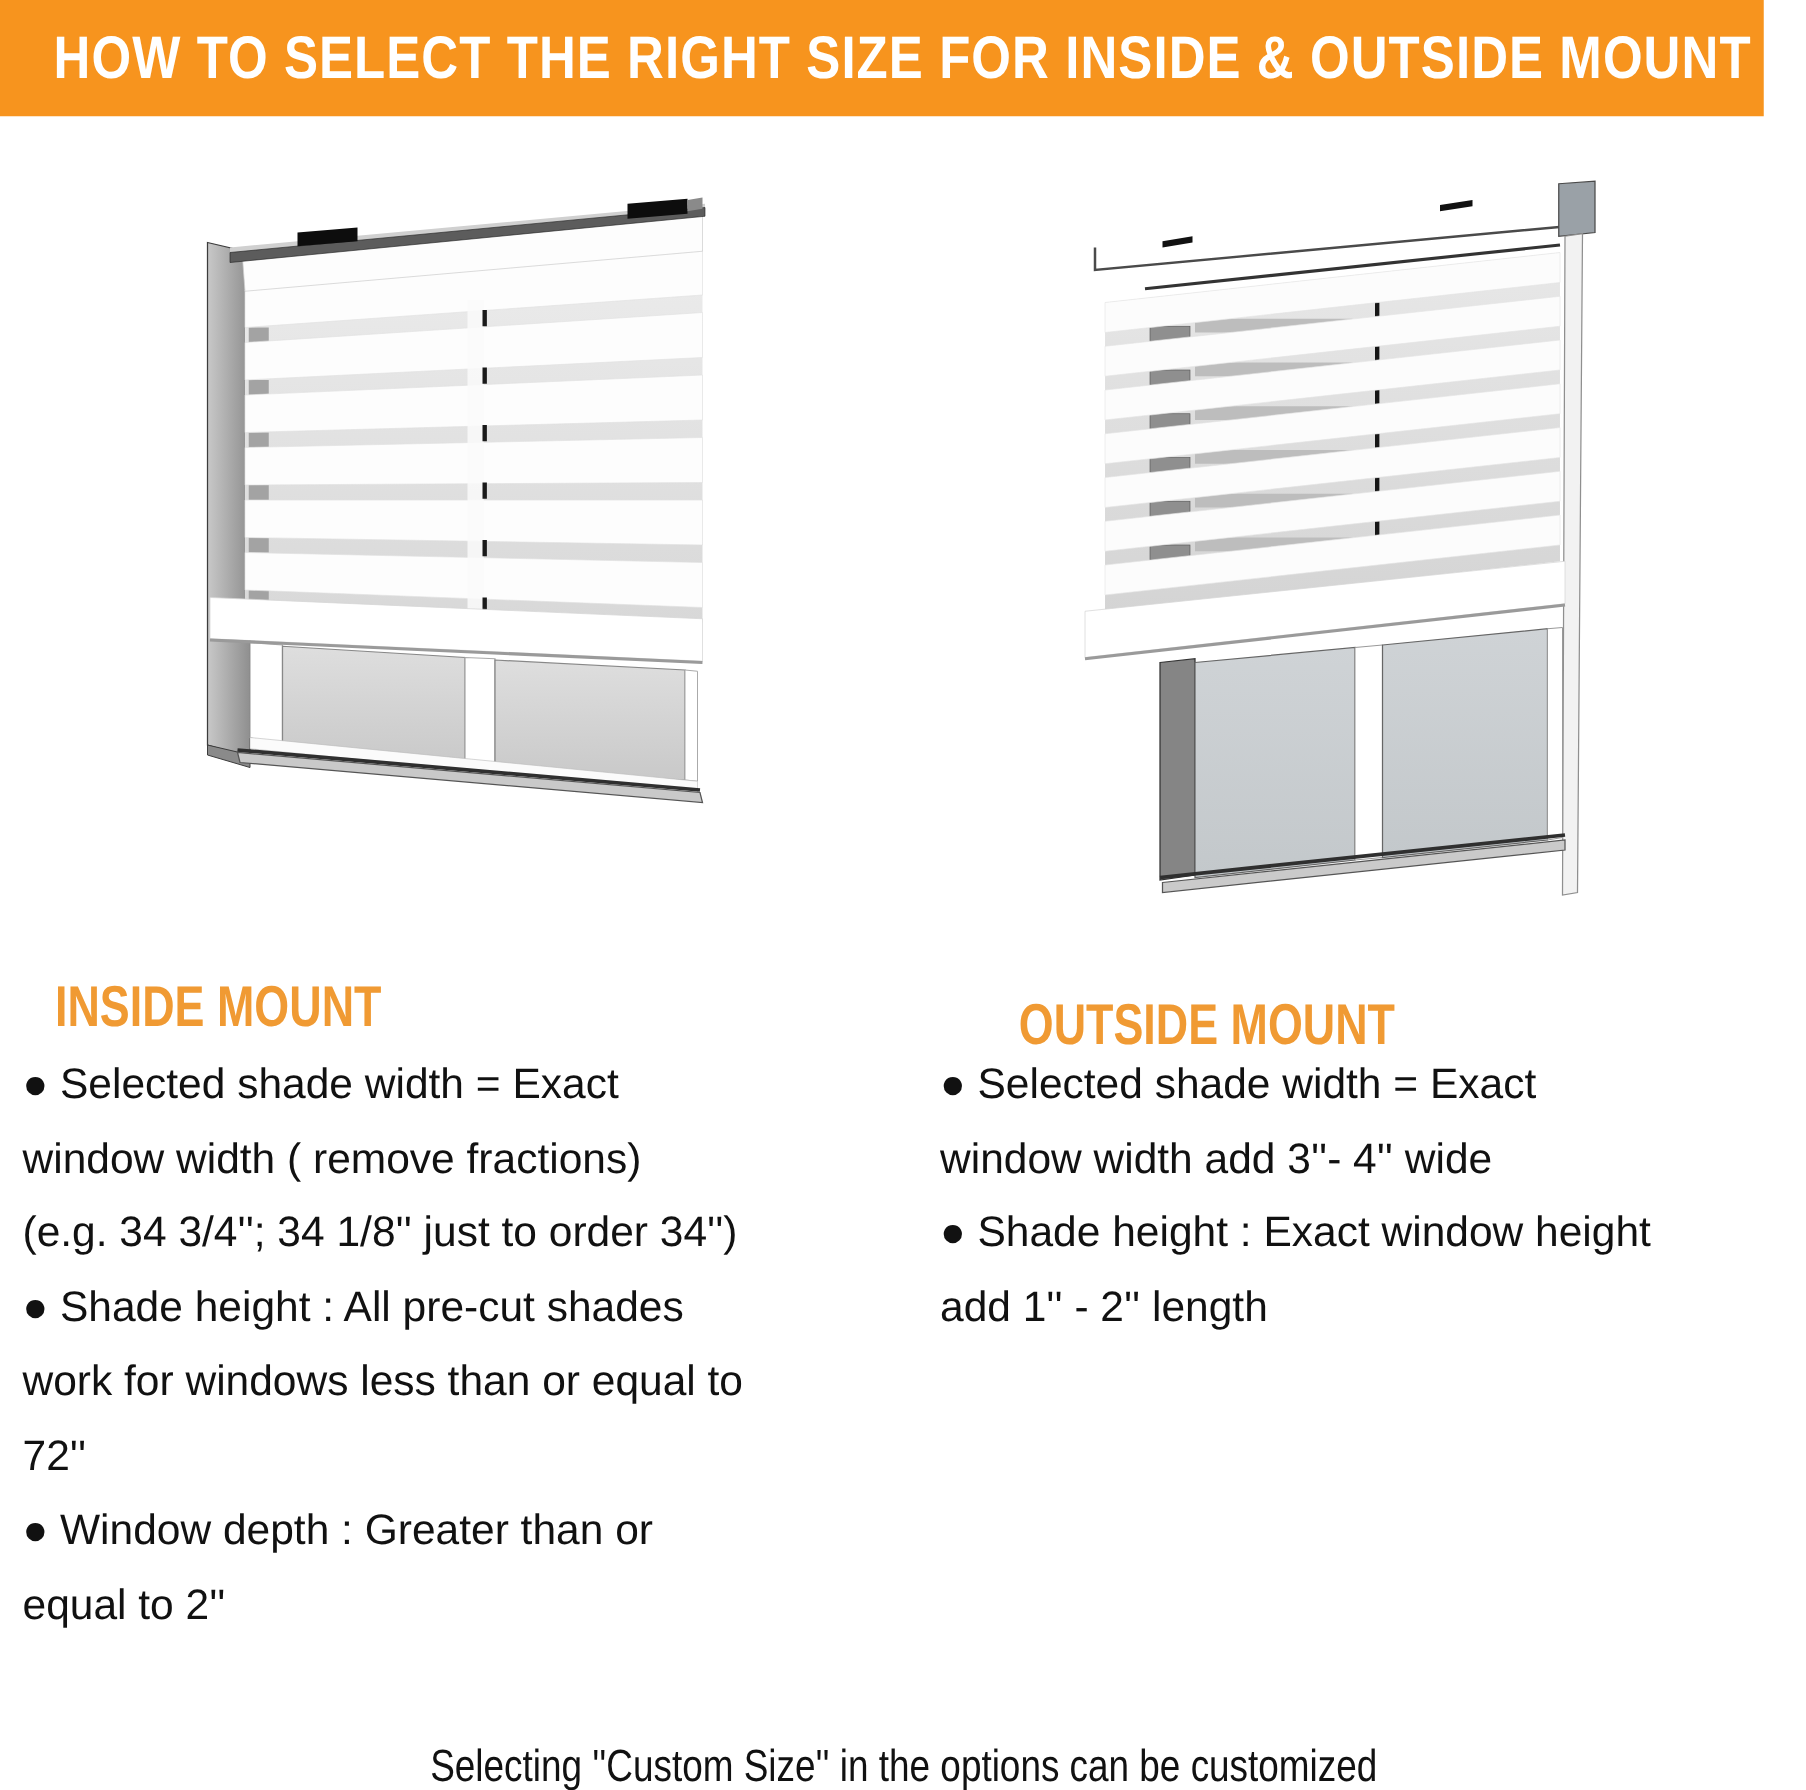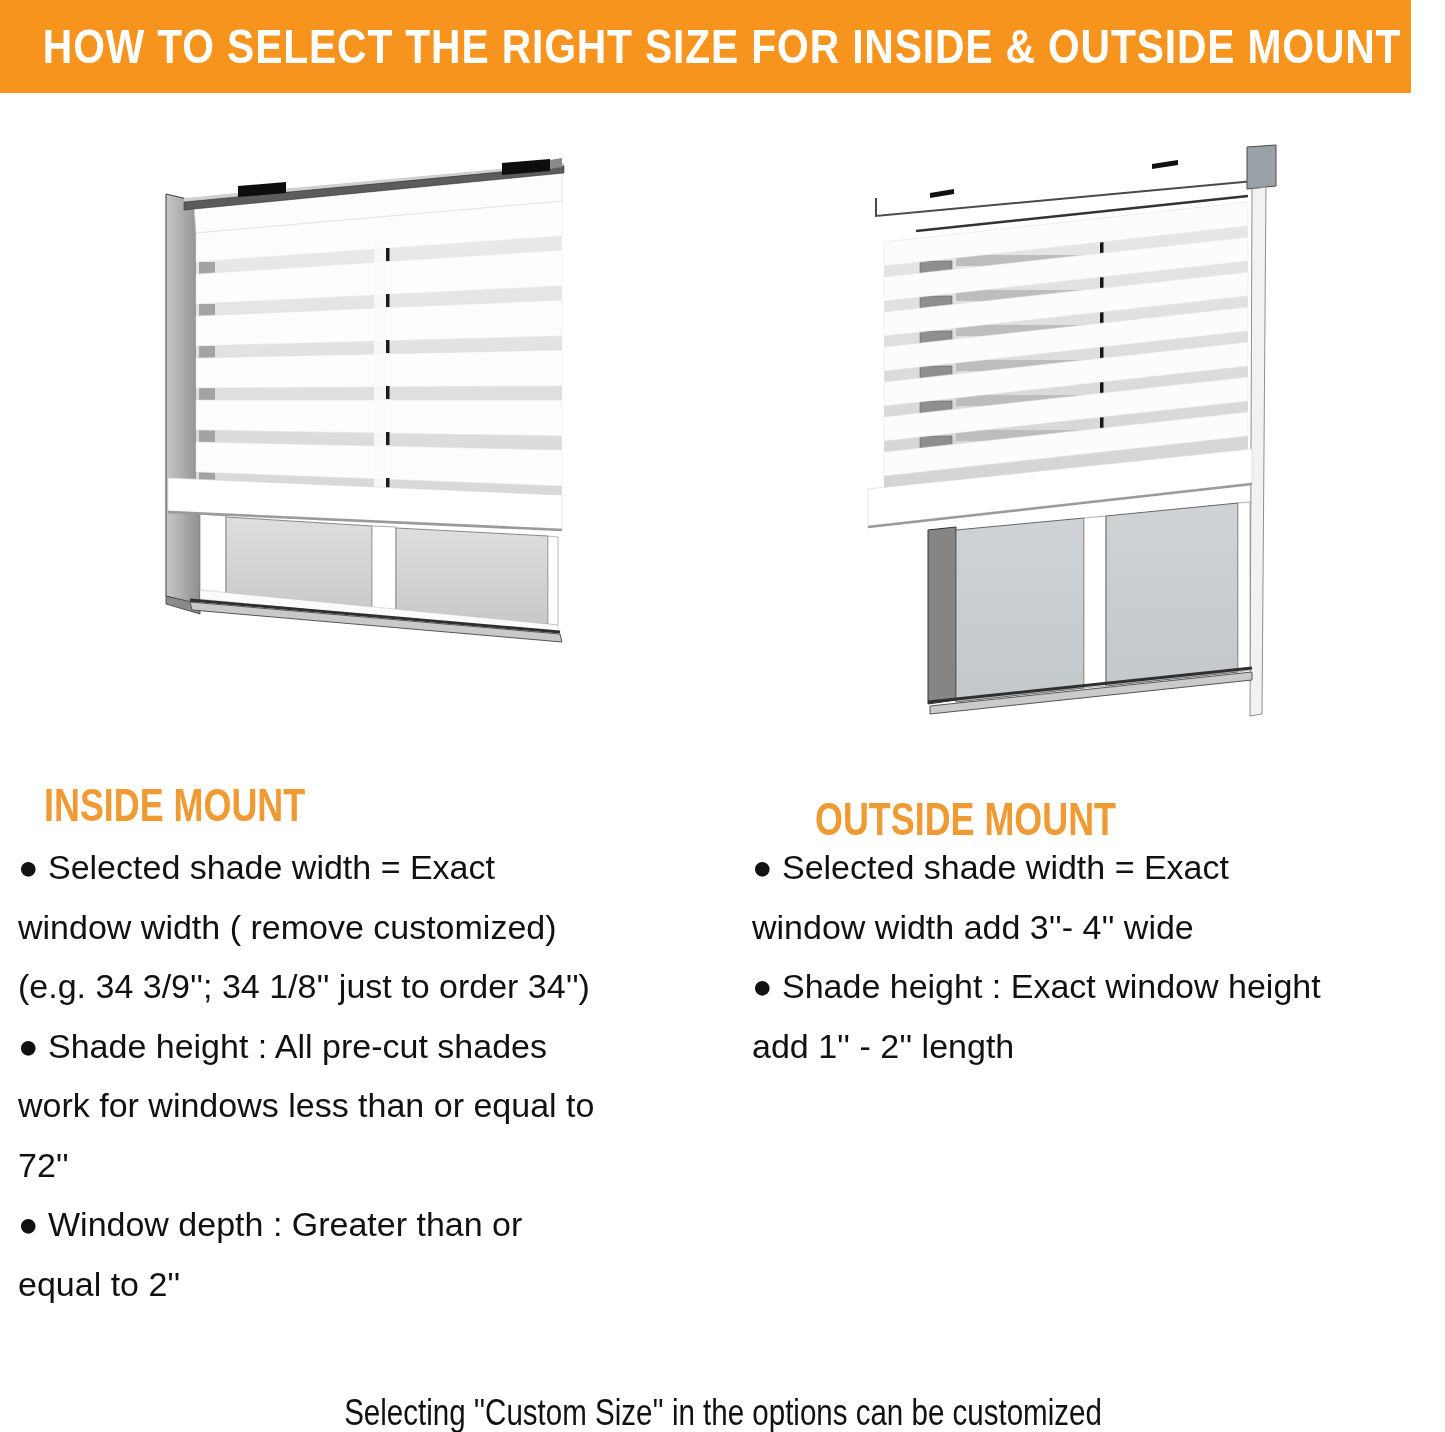--- a/index.html
+++ b/index.html
@@ -190,22 +190,22 @@
 
   <h2 class="heading heading-inside">
     <span class="condensed">INSIDE MOUNT</span>
   </h2>
   <h2 class="heading heading-outside">
     <span class="condensed">OUTSIDE MOUNT</span>
   </h2>
 
   <div class="lines lines-left">
     <div class="line">● Selected shade width = Exact</div>
-    <div class="line">window width ( remove customized)</div>
-    <div class="line">(e.g. 34 3/9''; 34 1/8'' just to order 34'')</div>
+    <div class="line">window width ( remove fractions)</div>
+    <div class="line">(e.g. 34 3/4''; 34 1/8'' just to order 34'')</div>
     <div class="line">● Shade height : All pre-cut shades</div>
     <div class="line">work for windows less than or equal to</div>
     <div class="line">72''</div>
     <div class="line">● Window depth : Greater than or</div>
     <div class="line">equal to 2''</div>
   </div>
 
   <div class="lines lines-right">
     <div class="line">● Selected shade width = Exact</div>
     <div class="line">window width add 3''- 4'' wide</div>

